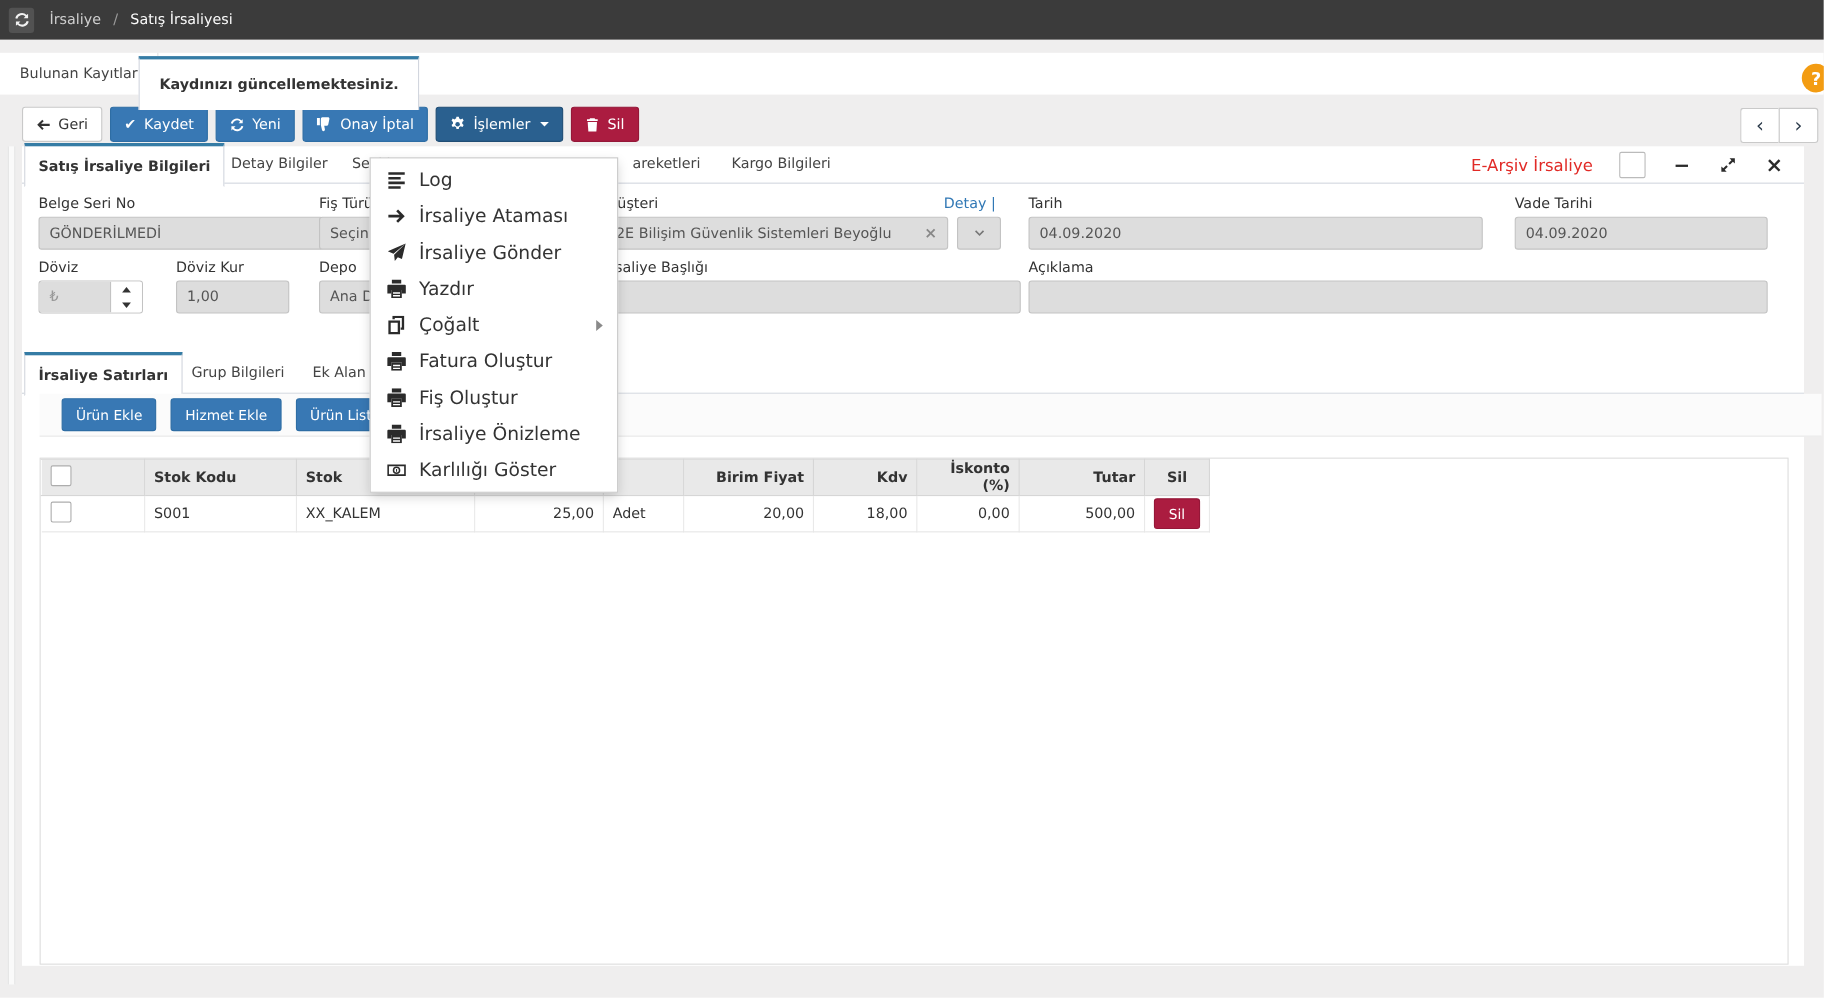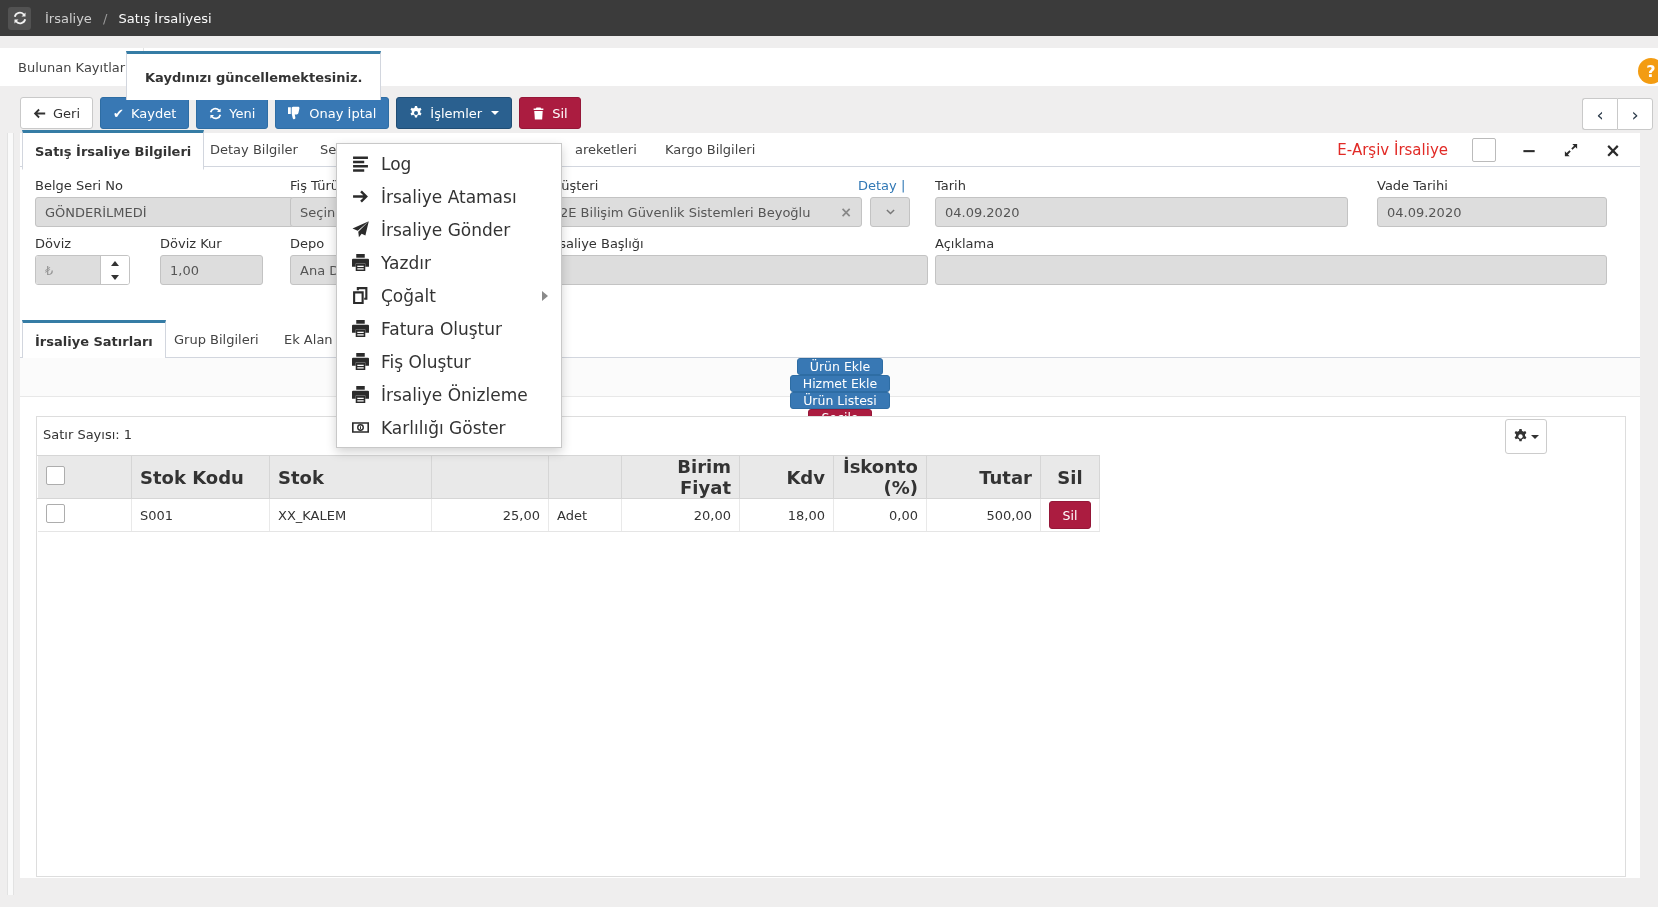--- a/index.html
+++ b/index.html
@@ -59,32 +59,32 @@
   .sel-x{margin-left:auto;color:#888;font-weight:bold;font-size:14px;cursor:pointer;padding-left:8px;}
   .sel-toggle{position:absolute;width:40px;height:30px;background:#ddd;border:1px solid #c3c3c3;border-radius:3px;display:flex;align-items:center;justify-content:center;color:#777;cursor:pointer;box-sizing:border-box;}
   .spinner{position:absolute;width:95px;height:30px;border:1px solid #c3c3c3;border-radius:3px;overflow:hidden;display:flex;box-sizing:border-box;}
   .spin-val{flex:1;background:#ddd;display:flex;align-items:center;padding-left:9px;color:#999;}
   .spin-btns{width:28px;background:#fff;border-left:1px solid #c3c3c3;display:flex;flex-direction:column;}
   .spin-btns .sb{flex:1;display:flex;align-items:center;justify-content:center;cursor:pointer;}
   .tri-up{width:0;height:0;border-left:4px solid transparent;border-right:4px solid transparent;border-bottom:5px solid #333;}
   .tri-dn{width:0;height:0;border-left:4px solid transparent;border-right:4px solid transparent;border-top:5px solid #333;}
   
   .sectabs{position:absolute;left:0;top:190px;width:100%;height:34px;border-bottom:1px solid #d2d6de;}
-  .btnstrip{position:absolute;left:0;top:225px;width:100%;height:39px;background:#fbfbfb;border-bottom:1px solid #e8e8e8;display:flex;align-items:center;gap:0;padding-left:20px;box-sizing:border-box;flex-direction:column;}
+  .btnstrip{position:absolute;left:16px;top:225px;width:100%;height:39px;background:#fbfbfb;border-bottom:1px solid #e8e8e8;display:flex;align-items:center;gap:13px;padding-left:20px;box-sizing:border-box;}
   .sbtn{height:28px;border-radius:3px;display:inline-flex;align-items:center;padding:0 12px;font-size:12.5px;color:#fff;cursor:pointer;}
   .sbtn.blue{background:#3878b4;border:1px solid #2e6da4;}
   .sbtn.red{background:#ab1c40;border:1px solid #951738;}
   
   .grid{position:absolute;left:16px;top:283px;width:1590px;height:461px;background:#fff;border:1px solid #ddd;box-sizing:border-box;}
   .grid-bar{position:relative;height:38px;}
   .grid-bar .cnt{position:absolute;left:6px;top:10px;font-size:13px;color:#333;}
   .gear-btn{position:absolute;right:78px;top:2px;width:40px;height:33px;background:#fff;border:1px solid #ccc;border-radius:3px;display:flex;align-items:center;justify-content:center;gap:3px;color:#333;cursor:pointer;}
   .gear-btn .caret{width:0;height:0;border-left:4px solid transparent;border-right:4px solid transparent;border-top:4px solid #333;}
   table.dg{border-collapse:collapse;table-layout:fixed;margin-top:0;}
-  table.dg th{background:#e9e9e9;border:1px solid #d6d6d6;border-left:none;font-size:18px;color:#333;height:33px;padding:0 8px;box-sizing:border-box;}
+  table.dg th{background:#e9e9e9;border:1px solid #d6d6d6;border-left:none;font-size:13px;color:#333;height:33px;padding:0 8px;box-sizing:border-box;}
   table.dg th:first-child{border-left:1px solid #d6d6d6;border-left-color:transparent;}
   table.dg td{border-bottom:1px solid #e5e5e5;border-right:1px solid #e9e9e9;font-size:13px;color:#333;height:33px;padding:0 8px;box-sizing:border-box;background:#fff;white-space:nowrap;overflow:hidden;}
   .th-l{text-align:left;} .th-r{text-align:right;} .th-c{text-align:center;}
   .td-r{text-align:right;} 
   .chk{width:17px;height:17px;border:1px solid #adadad;border-radius:2px;background:#fff;cursor:pointer;}
   .sil-btn{width:40px;height:26px;background:#ab1c40;border:1px solid #951738;border-radius:3px;color:#fff;font-size:12.5px;display:flex;align-items:center;justify-content:center;cursor:pointer;margin:0 auto;}
   
   .menu{position:absolute;left:336px;top:129px;width:226px;background:#fff;border:1px solid #c8c8c8;box-shadow:0 4px 10px rgba(0,0,0,.18);padding:3px 0;z-index:20;box-sizing:border-box;margin-top:14px;}
   .mi{display:flex;align-items:center;gap:11px;height:33px;padding:0 13px;font-size:17px;color:#333;cursor:pointer;box-sizing:border-box;}
   .mi .ic{width:20px;display:flex;justify-content:center;color:#2b2b2b;flex:none;}
@@ -291,32 +291,20 @@
       </div>
     <div class="sbtn blue">
         <span>Ürün Listesi</span>
       </div>
     <div class="sbtn red">
         <span>Seçile</span>
       </div>
   </div>
 
   <div class="grid">
-    <div class="grid-bar">
-      <span class="cnt">Satır Sayısı: 1</span>
-      <div class="gear-btn">
-        <span>
-            <svg width="15" height="15" viewBox="0 0 16 16" fill="#333">
-              <path d="M6.8 0h2.4l.4 2a6 6 0 0 1 1.6.9l1.9-.8 1.2 2.1-1.5 1.3a6 6 0 0 1 0 1.9l1.5 1.3-1.2 2.1-1.9-.8a6 6 0 0 1-1.6.9l-.4 2.1H6.8l-.4-2.1a6 6 0 0 1-1.6-.9l-1.9.8-1.2-2.1 1.5-1.3a6 6 0 0 1 0-1.9L1.7 4.2l1.2-2.1 1.9.8a6 6 0 0 1 1.6-.9z"></path>
-              <circle cx="8" cy="8" r="2.3" fill="#fff"></circle>
-            </svg>
-          </span>
-        <span class="caret"></span>
-      </div>
-    </div>
     <table class="dg">
       <colgroup>
         <col style="width:94px">
           <col style="width:138px">
           <col style="width:162px">
           <col style="width:117px">
           <col style="width:73px">
         <col style="width:118px">
           <col style="width:94px">
           <col style="width:93px">

